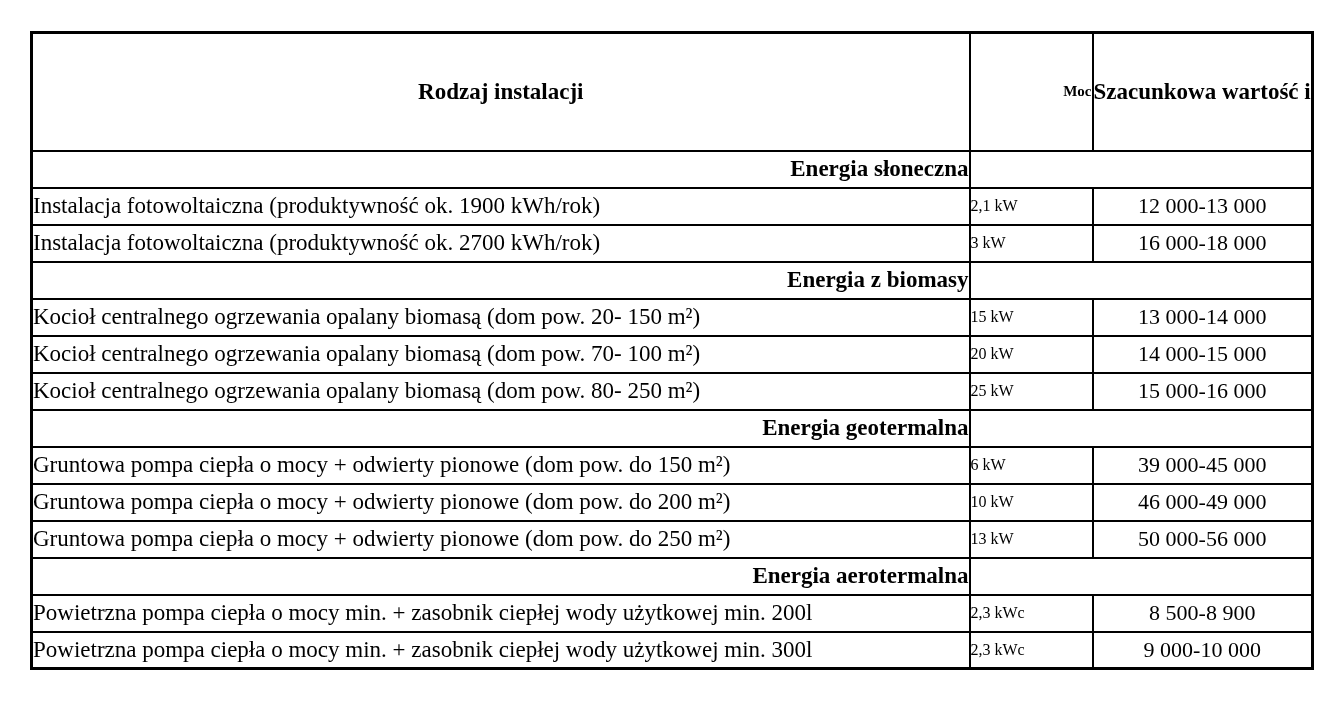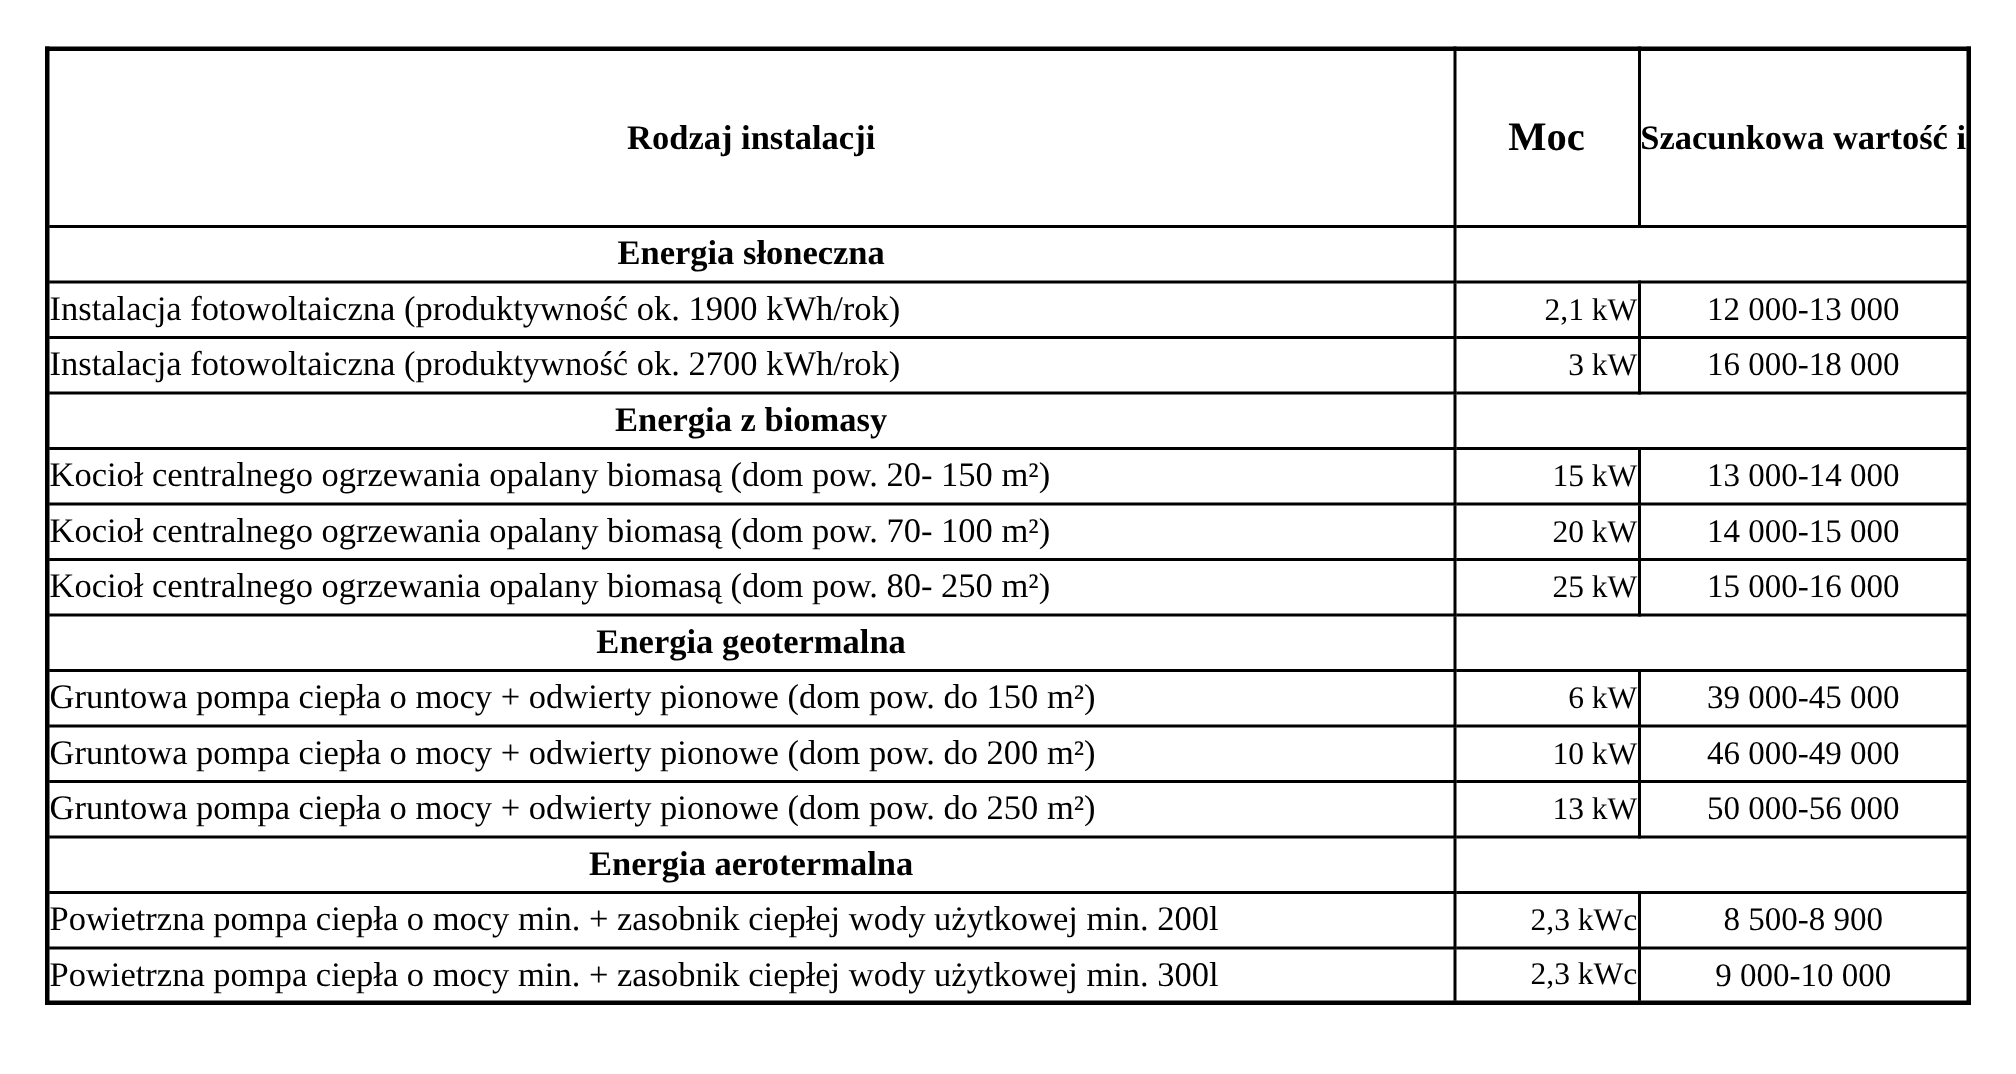--- a/index.html
+++ b/index.html
@@ -37,49 +37,49 @@
   thead tr { height: 118px; }
   tbody tr { height: 37px; }
 
   th.col-name {
     font-size: 23px;
     font-weight: bold;
     text-align: center;
     vertical-align: middle;
   }
   th.col-moc {
-    font-size: 27px;
+    font-size: 15px;
     font-weight: bold;
-    text-align: center;
+    text-align: right;
     vertical-align: middle;
   }
   th.col-val {
     font-size: 23px;
     font-weight: bold;
     text-align: center;
     vertical-align: middle;
     white-space: pre-line;
     line-height: 30px;
   }
   td.section-title {
     font-size: 23px;
     font-weight: bold;
-    text-align: center;
+    text-align: right;
     vertical-align: middle;
   }
   td.cell-name {
     font-size: 23px;
     text-align: left;
     vertical-align: middle;
     padding-left: 3px;
     padding-right: 2px;
   }
   td.cell-moc {
-    font-size: 21px;
-    text-align: right;
+    font-size: 16px;
+    text-align: left;
     vertical-align: middle;
   }
   td.cell-val {
     font-size: 22px;
     text-align: center;
     vertical-align: middle;
   }
 </style>
 </head>
 <body>

